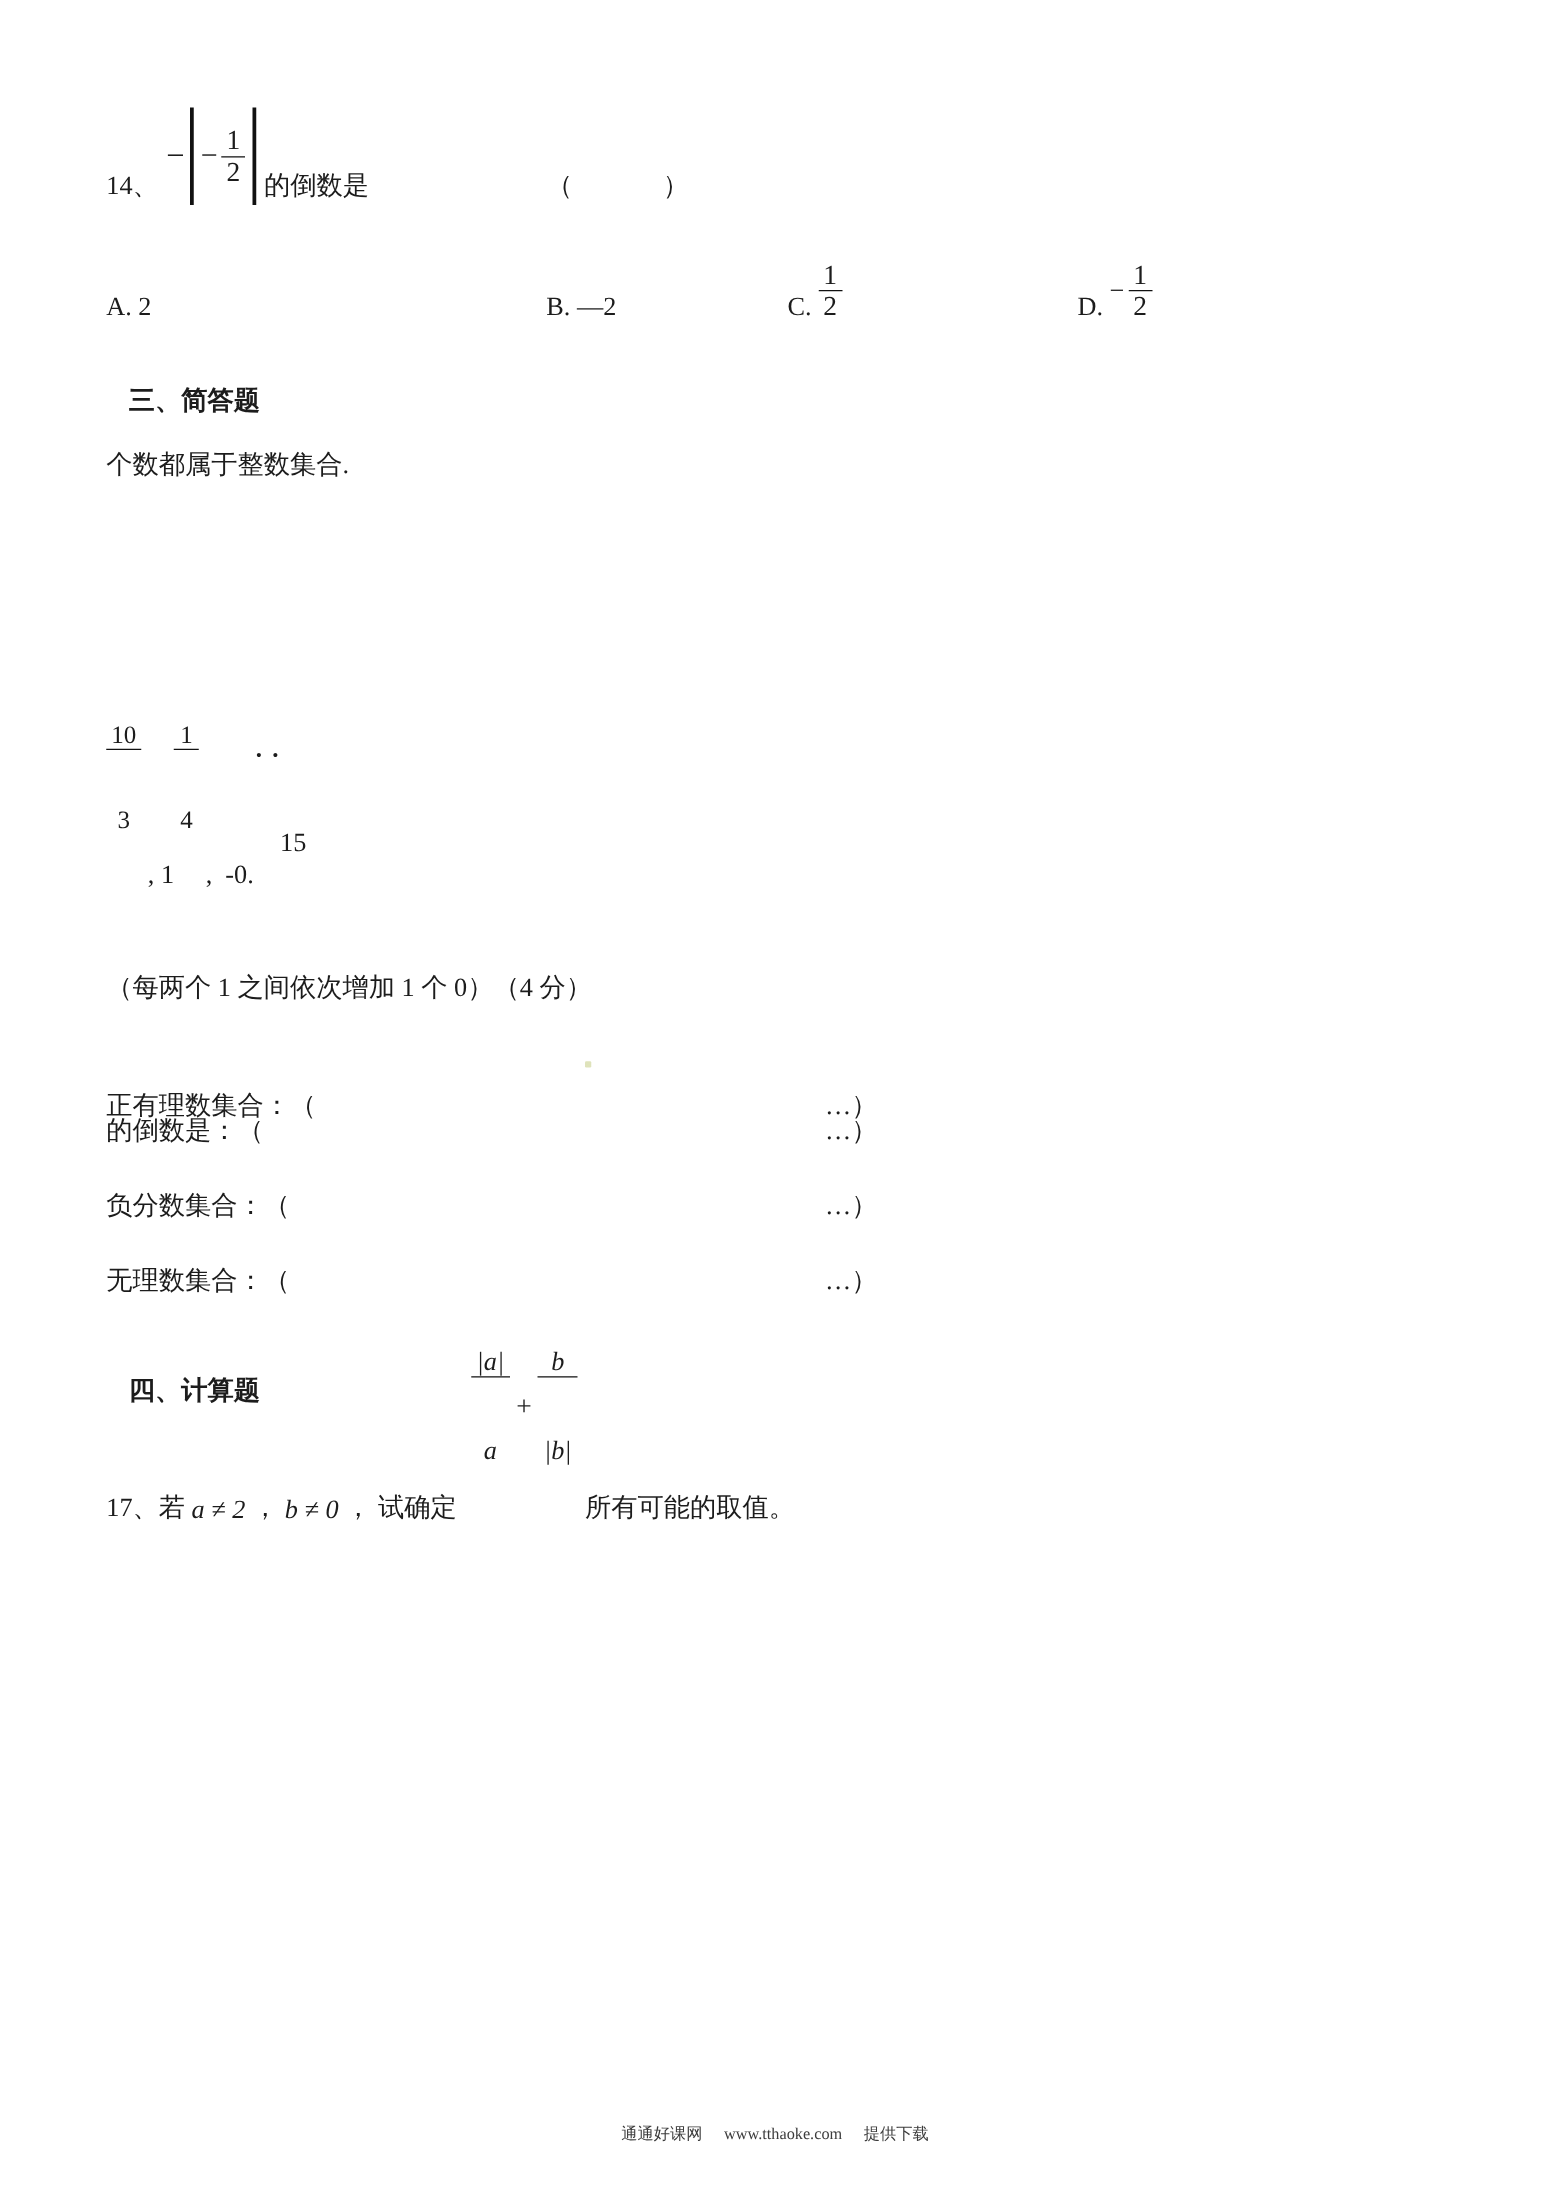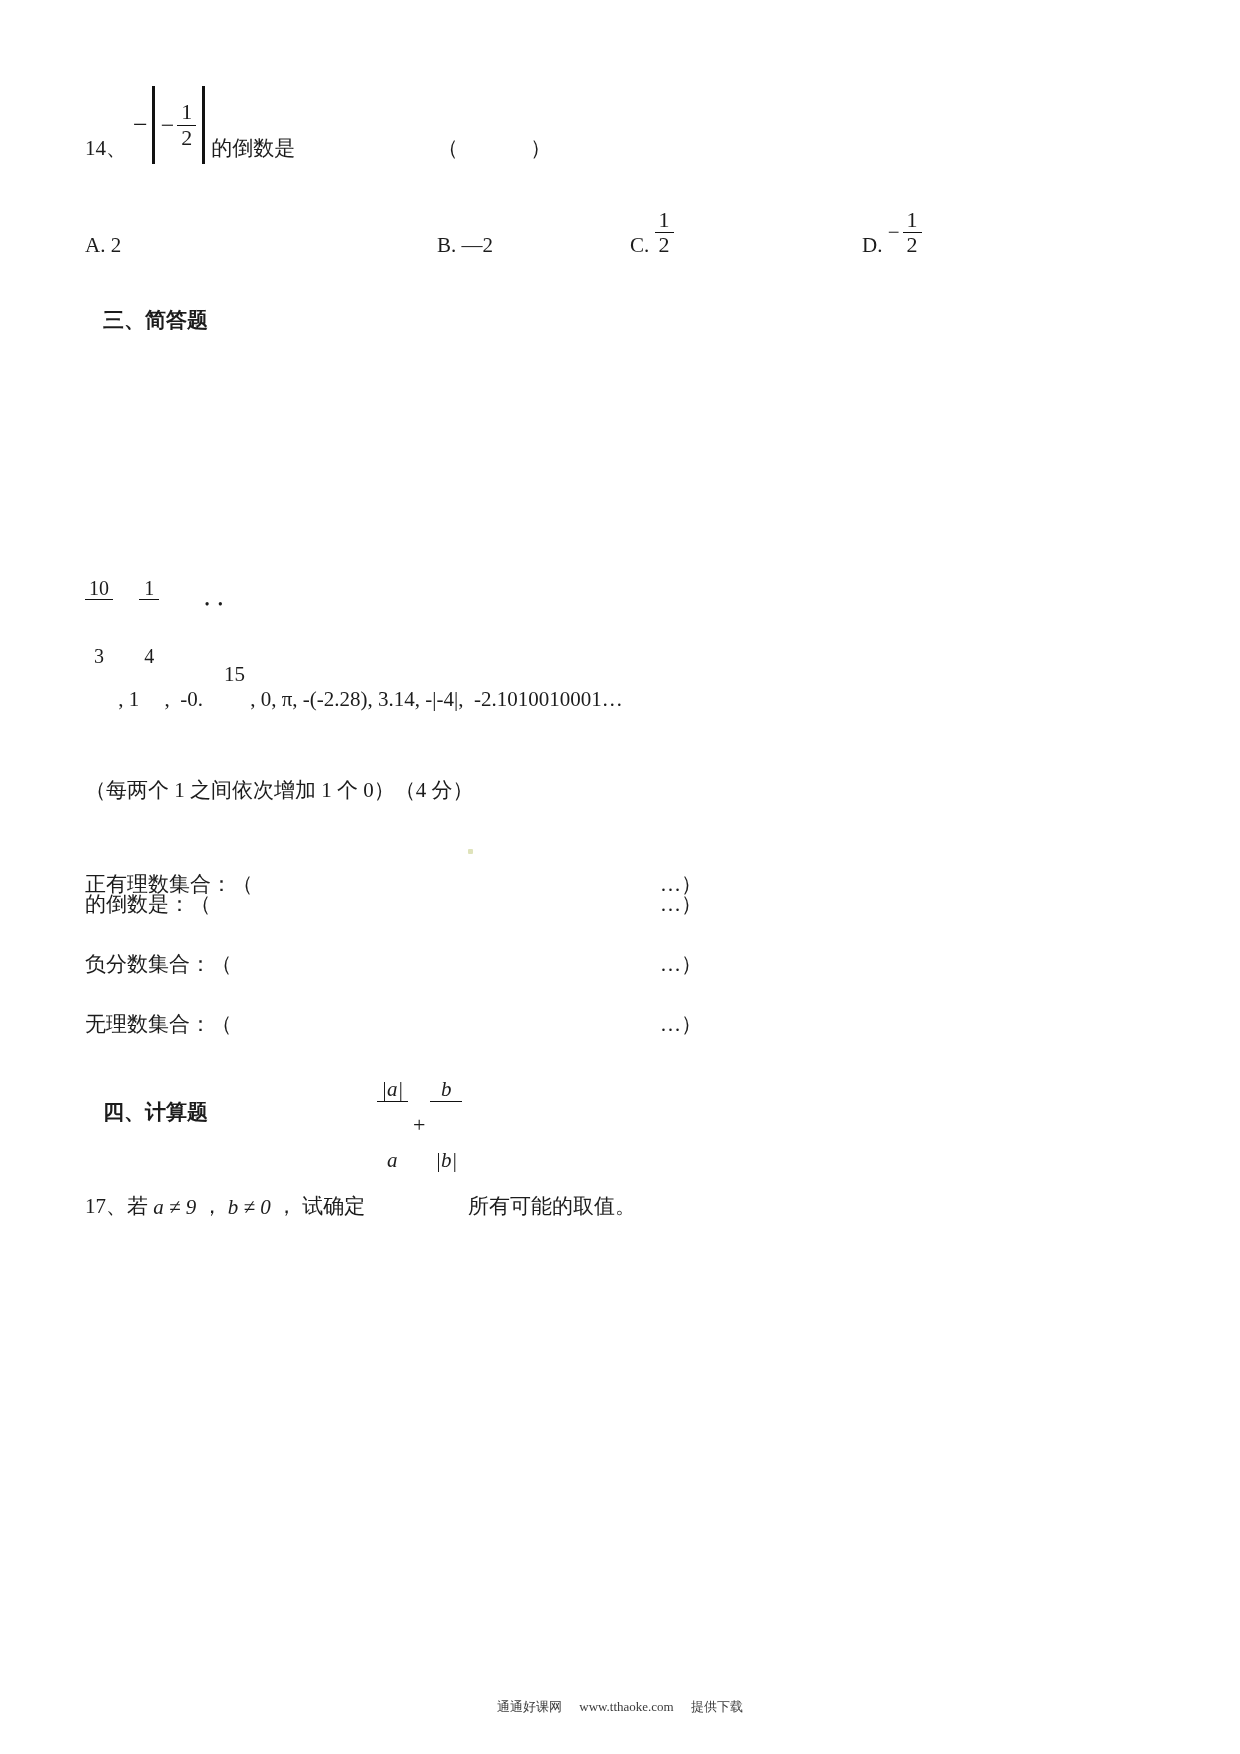--- a/index.html
+++ b/index.html
@@ -94,38 +94,38 @@
         <span class="fn">1</span>
         <span class="fd">2</span>
       </span>
     </span>
   </span>
 </div>
 
 <div class="abs bold" style="top:306px;left:103px;">三、简答题</div>
 
 <div class="abs" style="top:352px;left:85px;width:1080px;line-height:39px;">
+  <div>个数都属于整数集合.</div>
 </div>
 
 <div class="abs mathline" style="top:618px;left:85px;height:94px;">
   <span class="frac">
     <span class="fn">10</span>
     <span class="fd">3</span>
   </span>
   <span> , 1</span>
   <span class="frac">
     <span class="fn">1</span>
     <span class="fd">4</span>
   </span>
   <span> ,  -0.</span>
   <span class="rep">
     <span class="repdots">••</span>
     <span>15</span>
   </span>
-  <span> , 0, π, -(-2.28), 3.14, -|-4|,  -2.1010010001…</span>
 </div>
 
 <div class="abs" style="top:776px;left:85px;">（每两个 1 之间依次增加 1 个 0）（4 分）</div>
 
 <div class="speck"></div>
 
 <div class="setrow" style="top:830px;margin-top:40px;">
   <span>正有理数集合：（</span>
   <span class="tail">…）</span>
 </div>
@@ -139,21 +139,21 @@
 </div>
 <div class="setrow" style="top:1010px;">
   <span>无理数集合：（</span>
   <span class="tail">…）</span>
 </div>
 
 <div class="abs bold" style="top:1098px;left:103px;">四、计算题</div>
 
 <div class="abs q17row" style="top:1128px;left:85px;height:92px;">
   <span>17、若 </span>
-  <span class="mi">a ≠ 9</span>
+  <span class="mi">a ≠ 2</span>
   <span> ， </span>
   <span class="mi">b ≠ 0</span>
   <span> ， 试确定 </span>
   <span class="formula">
     <span class="frac">
       <span class="fn">|a|</span>
       <span class="fd">a</span>
     </span>
     <span class="plus">+</span>
     <span class="frac">

